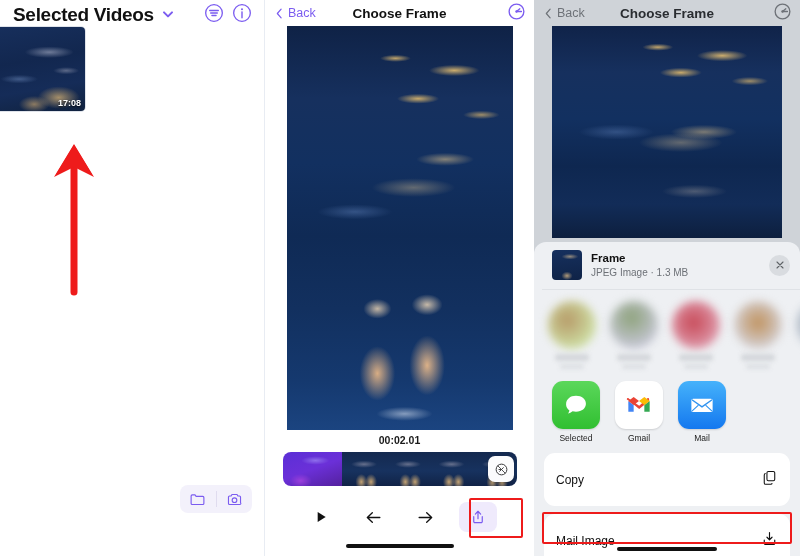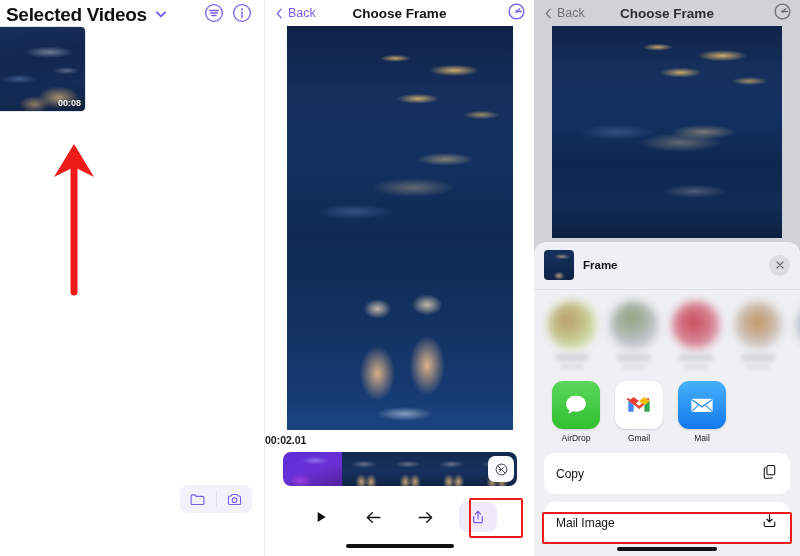--- a/index.html
+++ b/index.html
@@ -13,21 +13,21 @@
 
   
   .panel-left {
     position: relative;
     width: 264px; height: 556px;
     background: #ffffff;
     overflow: hidden;
   }
   .p1-topbar {
     height: 28px; display: flex; align-items: center;
-    padding: 0 10px 0 6px; gap: 6px; justify-content: space-between;
+    padding: 0 10px 0 13px; gap: 6px; justify-content: space-between;
   }
   .p1-title {
     font-size: 19px; font-weight: bold; color: #111; letter-spacing: -0.3px;
     line-height: 1;
   }
   .chev-down { width: 16px; height: 16px; flex: none; }
   .p1-spacer { flex: 1; }
   .p1-icon { width: 22px; height: 22px; flex: none; }
 
   .thumb-wrap {
@@ -98,21 +98,21 @@
       radial-gradient(ellipse 40px 9px at 70% 33%, rgba(226,196,140,.55), rgba(226,196,140,0) 72%),
       radial-gradient(ellipse 30px 7px at 58% 18%, rgba(245,200,110,.8), rgba(245,200,110,0) 70%),
       radial-gradient(ellipse 36px 8px at 74% 11%, rgba(250,205,115,.8), rgba(250,205,115,0) 70%),
       radial-gradient(ellipse 22px 5px at 48% 8%, rgba(250,205,115,.75), rgba(250,205,115,0) 70%),
       radial-gradient(ellipse 26px 6px at 86% 22%, rgba(248,202,112,.6), rgba(248,202,112,0) 70%),
       radial-gradient(ellipse 50px 10px at 30% 46%, rgba(120,155,215,.35), rgba(120,155,215,0) 75%),
       linear-gradient(180deg, #0f2246 0%, #16305e 18%, #123060 34%, #0f2a55 52%, #12305f 70%, #15396f 88%, #1b4480 100%);
   }
   .time-label {
     position: absolute; left: 0; right: 0; top: 434px;
-    font-size: 10.5px; font-weight: bold; color: #1a1a1a;
+    text-align: center; font-size: 10.5px; font-weight: bold; color: #1a1a1a;
   }
   .filmstrip {
     position: absolute; left: 18px; top: 452px;
     width: 234px; height: 34px;
     border-radius: 8px; overflow: hidden;
     display: flex;
   }
   .fs-cell { flex: 1; position: relative; }
   .fs-cell.purple {
     flex: 1.35;
@@ -180,20 +180,21 @@
   }
   .sheet {
     position: absolute; left: 0; right: 0; top: 242px; bottom: 0;
     background: #eef0f3;
     border-top-left-radius: 12px; border-top-right-radius: 12px;
   }
   .sheet-head {
     display: flex; align-items: center; gap: 9px;
     padding: 8px 10px 9px 10px;
     border-bottom: 1px solid #dfe2e6;
+    margin-left: 8px;
   }
   .sheet-thumb {
     width: 30px; height: 30px; border-radius: 4px; flex: none;
     background:
       radial-gradient(ellipse 8px 6px at 50% 86%, rgba(205,175,130,.85), rgba(205,175,130,0) 70%),
       radial-gradient(ellipse 12px 4px at 60% 22%, rgba(230,200,150,.6), rgba(230,200,150,0) 70%),
       linear-gradient(175deg, #16305e, #0f2347);
   }
   .sheet-meta { flex: 1; min-width: 0; }
   .sheet-name { font-size: 11.5px; font-weight: bold; color: #111; line-height: 1.25; }
@@ -211,21 +212,21 @@
   .app { width: 48px; flex: none; text-align: center; }
   .app-tile {
     width: 48px; height: 48px; border-radius: 11px;
     display: flex; align-items: center; justify-content: center;
     box-shadow: 0 1px 2px rgba(0,0,0,.14);
   }
   .app-label { font-size: 8.5px; color: #222; margin-top: 4px; }
   .action-card {
     margin: 10px 10px 0; background: #fff; border-radius: 11px;
     display: flex; align-items: center; justify-content: space-between;
-    padding: 10px 12px;
+    padding: 16px 12px;
   }
   .action-label { font-size: 12px; color: #111; }
   .action-card.second { margin-top: 8px; }
   .p3-home-ind {
     position: absolute; left: 50%; transform: translateX(-50%);
     bottom: 5px; width: 100px; height: 4px; border-radius: 3px; background: #111;
   }
 </style>
 </head>
 <body>
@@ -251,21 +252,21 @@
         <svg viewBox="0 0 24 24" width="20" height="20">
           <circle cx="12" cy="12" r="10" fill="none" stroke="#7b5cf0" stroke-width="1.6"></circle>
           <circle cx="12" cy="7.4" r="1.2" fill="#7b5cf0"></circle>
           <path d="M12 10.6v7" stroke="#7b5cf0" stroke-width="1.7" stroke-linecap="round"></path>
         </svg>
       </span>
     </div>
 
     <div class="thumb-wrap">
       <div class="thumb-img"></div>
-      <span class="thumb-time">00:08</span>
+      <span class="thumb-time">17:08</span>
     </div>
 
     <div class="arrow-anno">
       <svg width="60" height="175" viewBox="0 0 60 175">
         <path d="M30 170 L30 42 M30 20 L52 56 L30 44 L8 56 Z" fill="#ee1b1b" stroke="#ffffff" stroke-width="3" stroke-linejoin="round"></path>
         <path d="M30 170 L30 42" stroke="#ee1b1b" stroke-width="7" stroke-linecap="round"></path>
         <path d="M30 22 L50 55 L30 45 L10 55 Z" fill="#ee1b1b"></path>
       </svg>
     </div>
 
@@ -372,20 +373,21 @@
       </span>
     </div>
 
     <div class="p3-photo"></div>
 
     <div class="sheet">
       <div class="sheet-head">
         <div class="sheet-thumb"></div>
         <div class="sheet-meta">
           <div class="sheet-name">Frame</div>
+          <div class="sheet-sub">JPEG Image · 1.3 MB</div>
         </div>
         <div class="sheet-close">
           <svg viewBox="0 0 24 24" width="12" height="12">
               <path d="M6 6l12 12M18 6L6 18" fill="none" stroke="#5e6266" stroke-width="2.2" stroke-linecap="round"></path>
             </svg>
         </div>
       </div>
 
       <div class="contacts-row">
         <div class="contact">
@@ -414,21 +416,21 @@
         </div>
       </div>
 
       <div class="apps-row">
         <div class="app">
           <div class="app-tile" style="background:linear-gradient(180deg,#5bd75b,#31bf31);">
             <svg viewBox="0 0 48 48" width="34" height="34">
               <path d="M24 11c8.3 0 14 4.9 14 11.2 0 6.3-5.7 11.2-14 11.2-1.7 0-3.3-.2-4.8-.6-2 1.6-4.6 2.8-6.5 3.2.9-1.3 1.8-3 2-4.4-2.9-2-4.7-5-4.7-8.4C10 15.9 15.7 11 24 11z" fill="#ffffff"></path>
             </svg>
           </div>
-          <div class="app-label">AirDrop</div>
+          <div class="app-label">Selected</div>
         </div>
         <div class="app">
           <div class="app-tile" style="background:#ffffff;">
             <svg viewBox="0 0 48 48" width="32" height="32">
               <path d="M8 34V18l8 6V34z" fill="#4285f4"></path>
               <path d="M40 34V18l-8 6V34z" fill="#34a853"></path>
               <path d="M8 18l16 12 16-12v-2.4c0-1.6-1.9-2.5-3.1-1.5L24 25 7.1 14.1C5.9 13.1 4 14 4 15.6" fill="#ea4335" transform="translate(2,0) scale(0.93,1)"></path>
               <path d="M8 18l8 6 8-6-8-6z" fill="#ea4335"></path>
               <path d="M40 18l-8 6-8-6 8-6z" fill="#fbbc04"></path>
             </svg>

